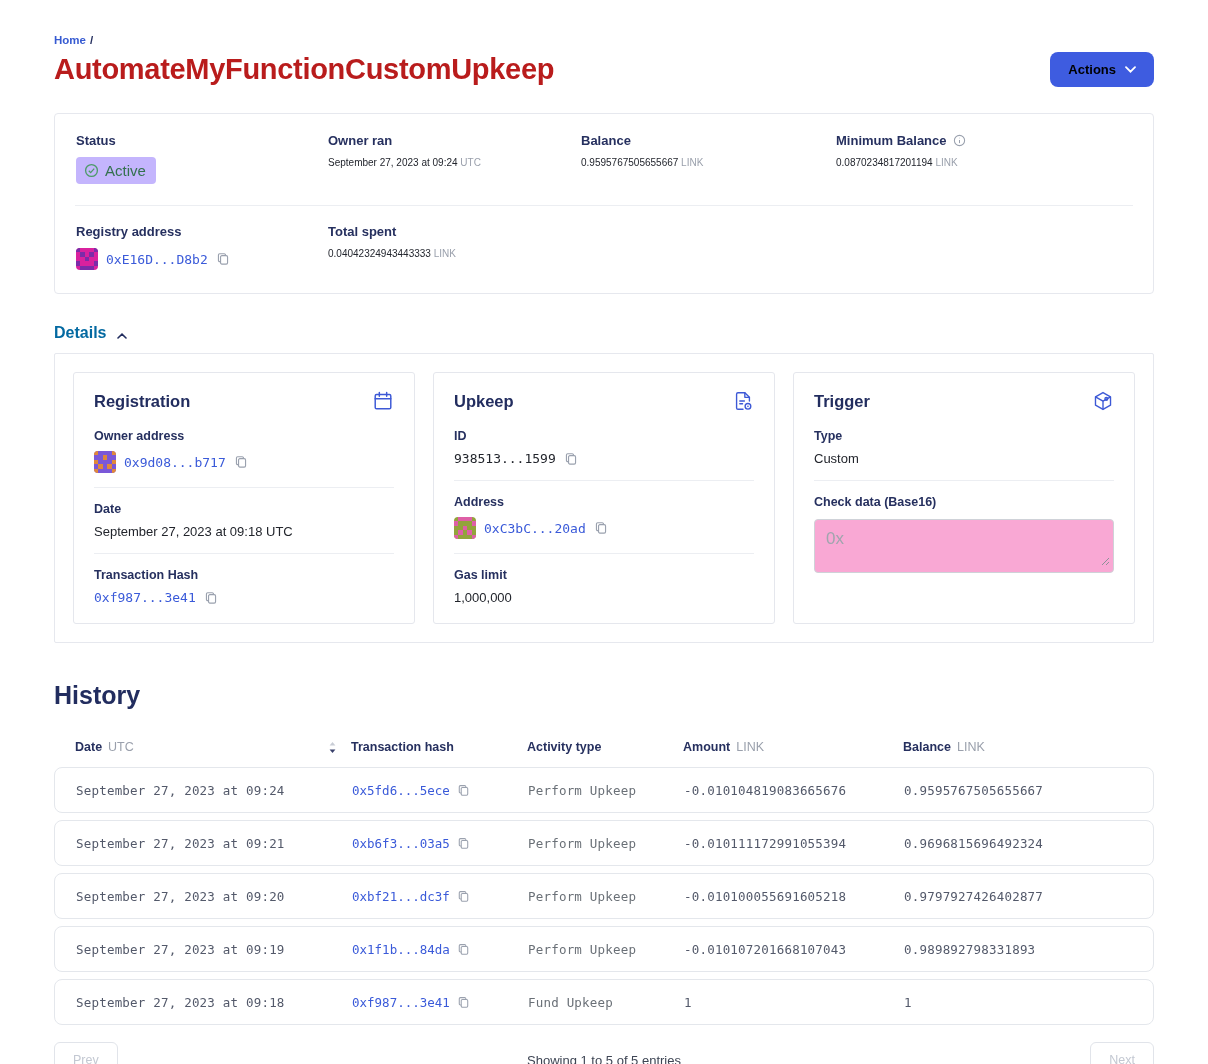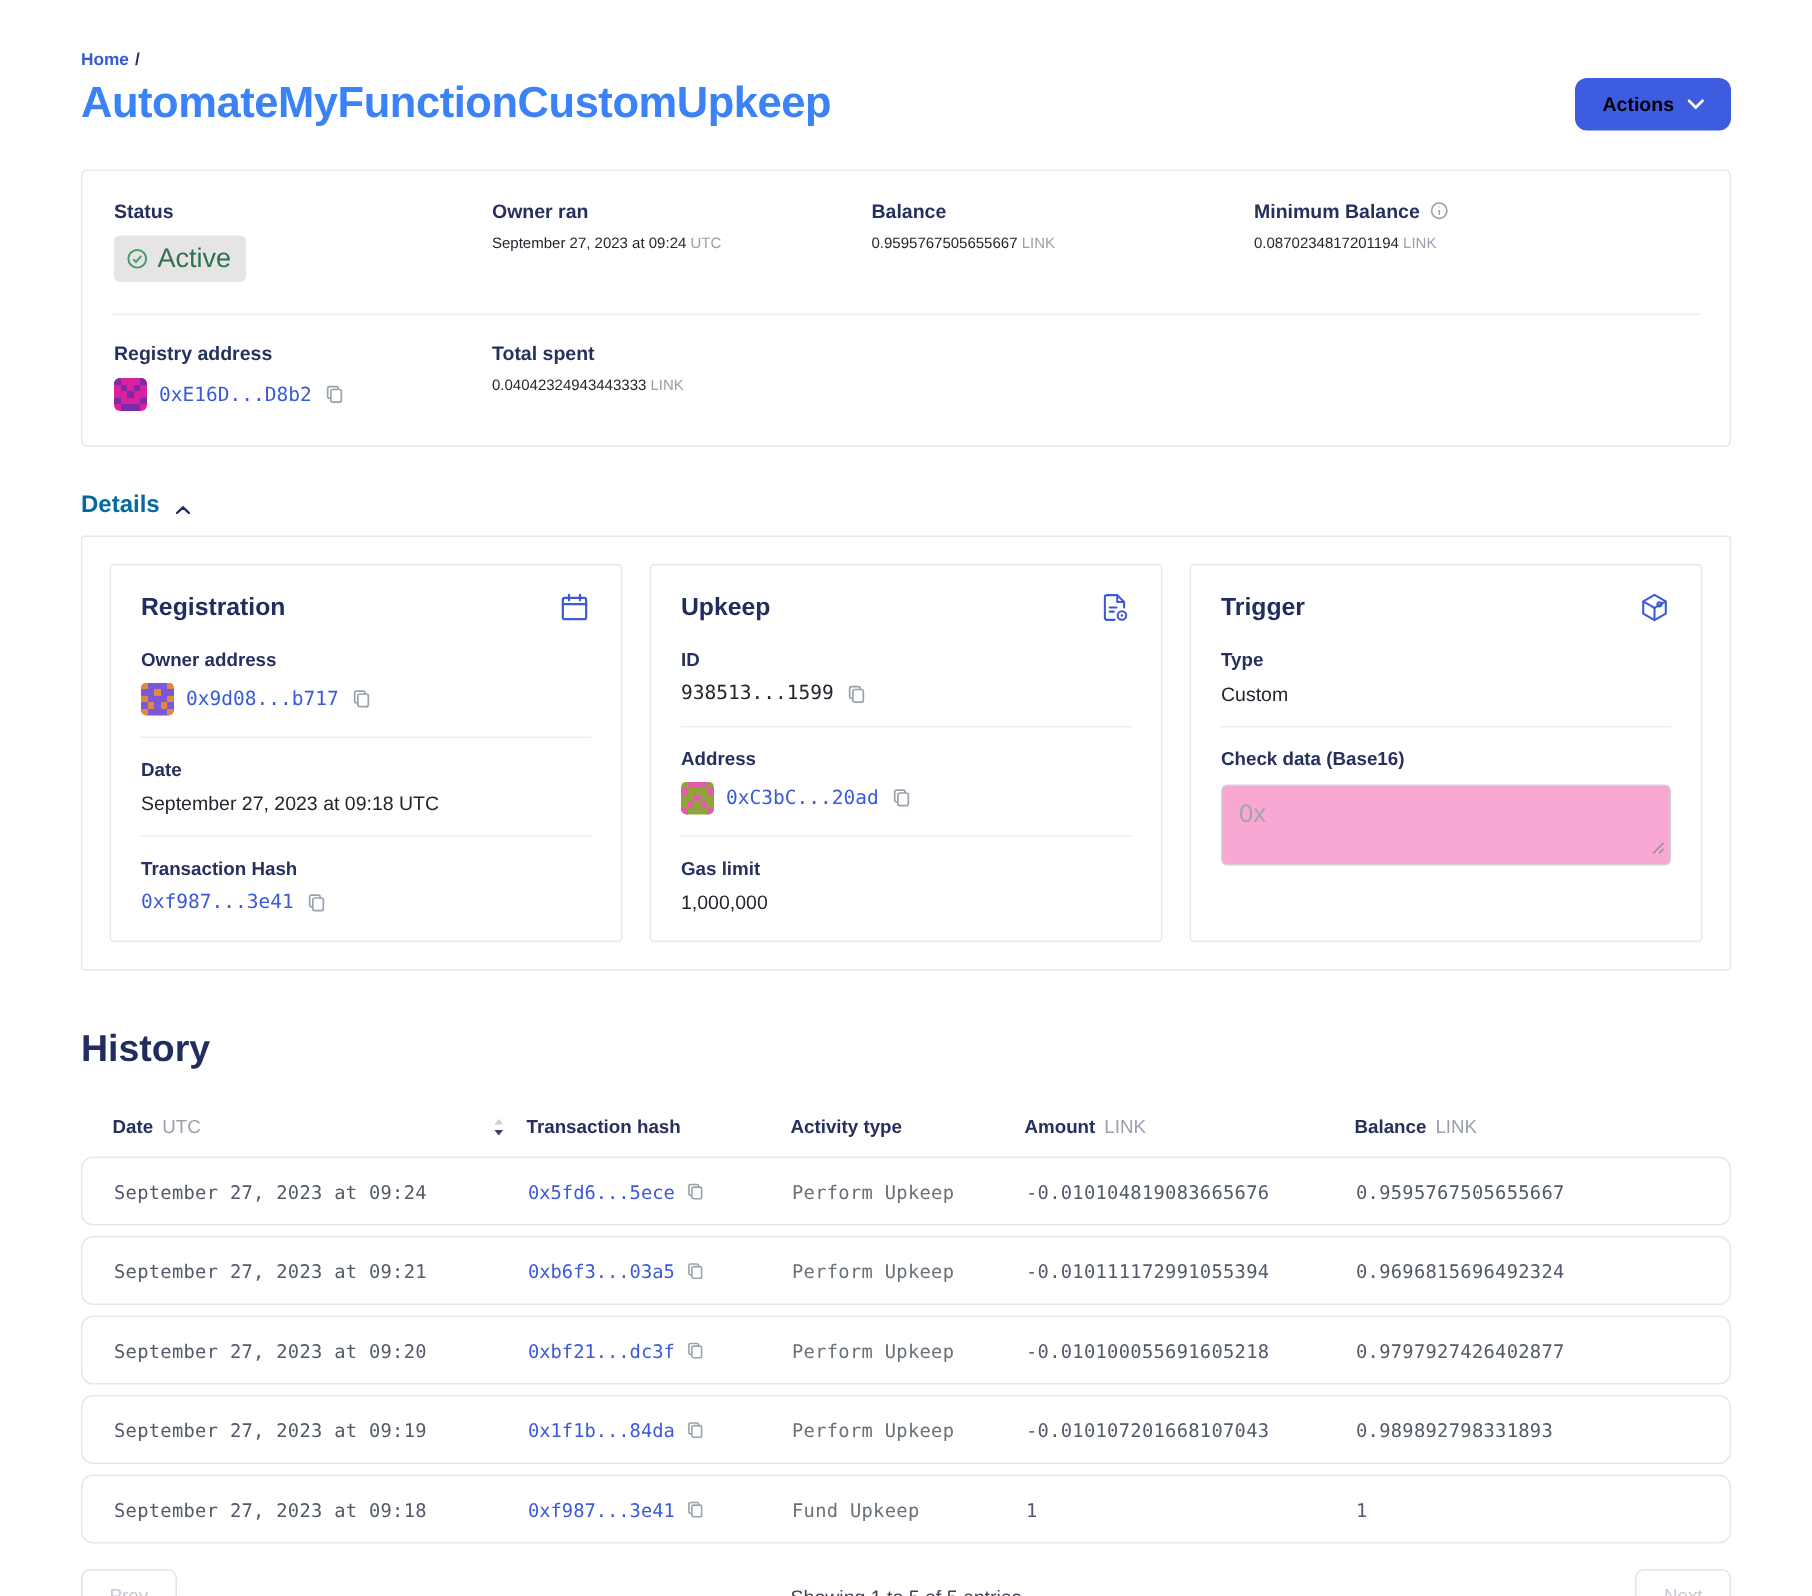--- a/index.html
+++ b/index.html
@@ -12,38 +12,38 @@
     padding:34px 54px 20px 54px;
     overflow:hidden;
   }
   .mono { font-family:"DejaVu Sans Mono", monospace; }
 
   
   .breadcrumb { font-size:11.5px; font-weight:bold; margin-bottom:6px; }
   .breadcrumb a { color:#375bd2; text-decoration:none; cursor:pointer; }
   .breadcrumb .sep { color:#26305f; margin-left:4px; }
   .header-row { display:flex; align-items:center; justify-content:space-between; margin-bottom:26px; }
-  h1 { font-size:29px; font-weight:bold; color:#3b82f6; letter-spacing:-0.3px; }
+  h1 { font-size:29px; font-weight:bold; color:#b91c1c; letter-spacing:-0.3px; }
   .actions-btn {
     display:inline-flex; align-items:center; gap:9px;
     background:#3e5ce0; color:#000000; border:none; border-radius:8px;
     font-size:13px; font-weight:bold; font-family:inherit;
     padding:10px 18px; cursor:pointer;
   }
 
   
   .summary-card { border:1px solid #e6e8ee; border-radius:4px; margin-bottom:30px; background:#fff; }
   .summary-grid { display:grid; grid-template-columns:252px 253px 255px 1fr; padding:19px 20px 21px 21px; }
   .summary-divider { border-top:1px solid #eceef2; margin:0 20px; }
   .flabel { font-size:13px; font-weight:bold; color:#26305f; margin-bottom:9px; display:flex; align-items:center; gap:6px; }
   .fvalue { font-size:10px; color:#23262e; }
   .suffix { color:#9aa0ac; }
   .badge {
     display:inline-flex; align-items:center; gap:6px;
-    background:#e5e5e5; color:#33714e; font-size:18px;
+    background:#c4b5fd; color:#33714e; font-size:15px;
     padding:5px 10px 5px 8px; border-radius:4px;
   }
   .addr-row { display:flex; align-items:center; gap:8px; }
   .hashlink { color:#3a5ad9; text-decoration:none; font-family:"DejaVu Sans Mono", monospace; font-size:13px; cursor:pointer; }
   .copy-btn { background:none; border:none; padding:0; cursor:pointer; display:inline-flex; align-items:center; }
   .identicon { border-radius:4px; display:block; }
 
   
   .section-head { display:flex; align-items:center; gap:9px; margin-bottom:11px; }
   .section-head h2 { font-size:16px; font-weight:bold; color:#0369a1; }

